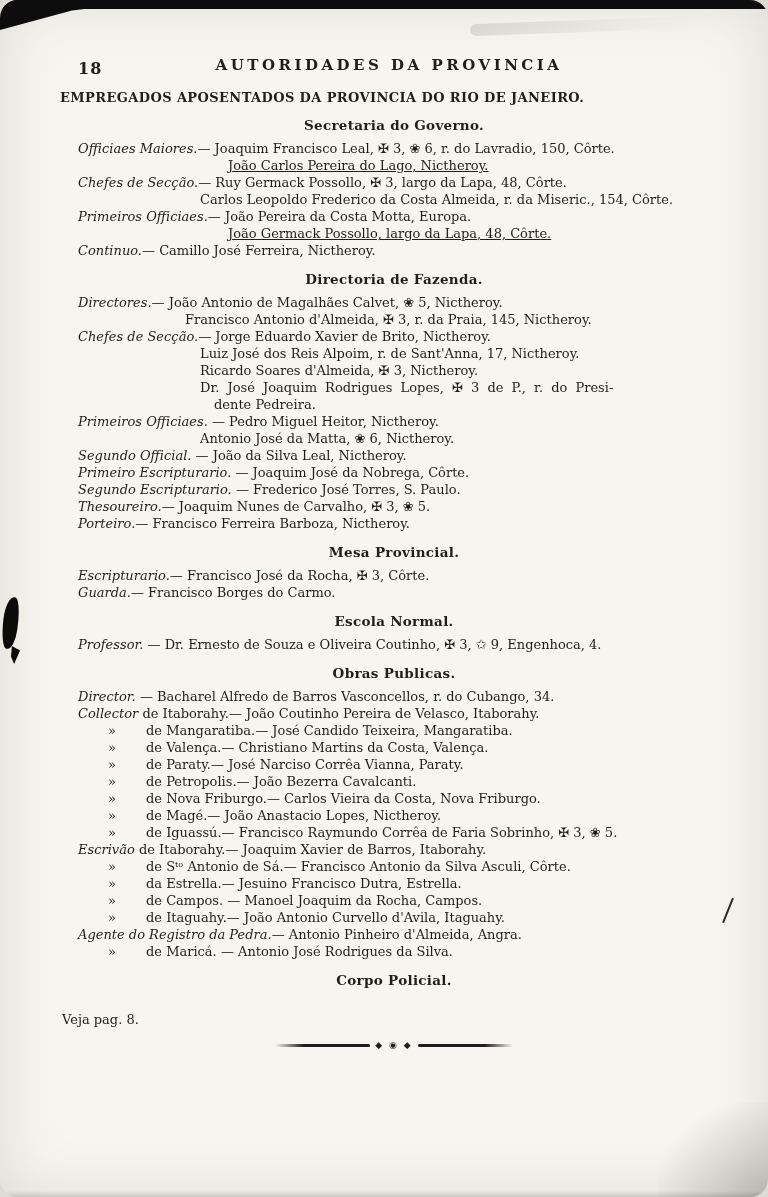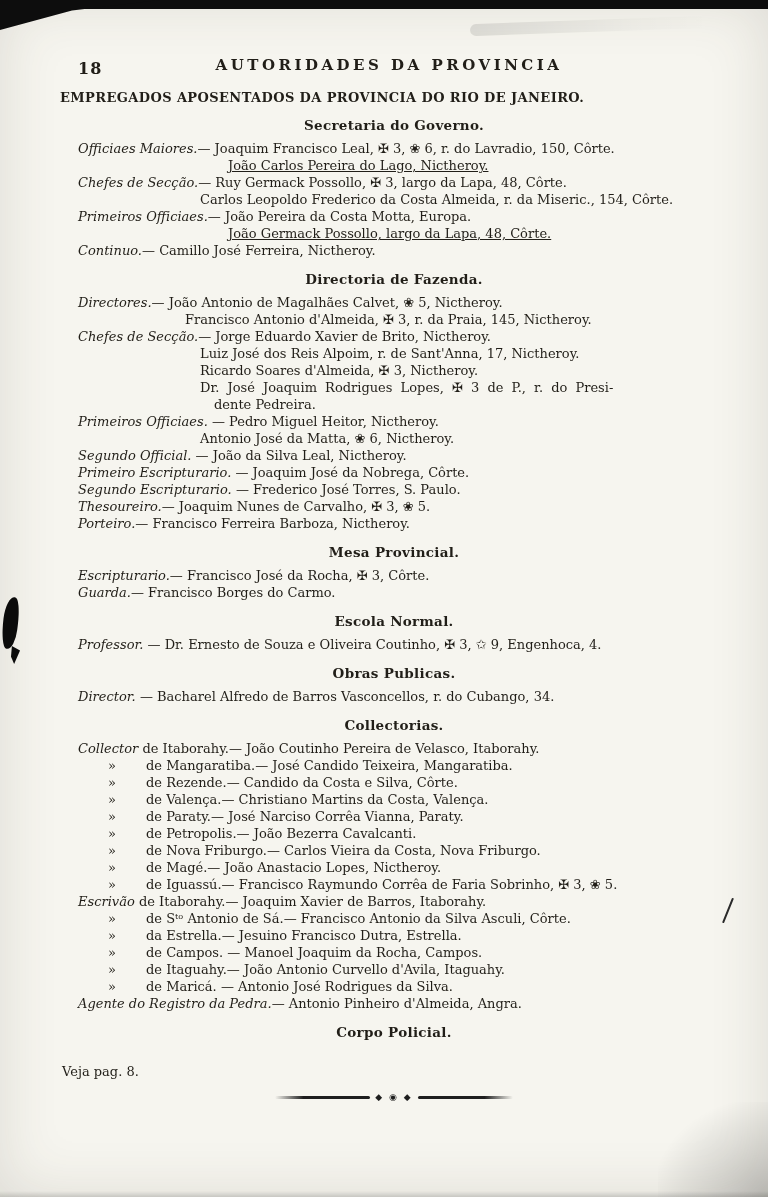--- a/index.html
+++ b/index.html
@@ -7,20 +7,21 @@
     position:relative;
     width:768px;height:1197px;
     margin:0 auto;
     background:#f6f5ef;
     box-shadow:inset 0 0 60px rgba(70,62,48,0.14);
     font-family:"DejaVu Serif","Liberation Serif",serif;
     color:#211e18;
     overflow:hidden;
     box-sizing:border-box;
     padding:56px 40px 0 60px;
+    border-radius:18px;
   }
   
   .art-top-bar{position:absolute;top:0;left:0;width:768px;height:9px;background:#0d0d0d;}
   .art-top-wedge{position:absolute;top:0;left:0;width:160px;height:30px;background:#0d0d0d;
     clip-path:polygon(0 0,100% 0,45% 35%,0 100%);}
   .art-streak{position:absolute;top:20px;left:470px;width:240px;height:12px;
     background:linear-gradient(to right,rgba(0,0,0,0.10),rgba(0,0,0,0.02) 70%,transparent);
     transform:rotate(-2deg);border-radius:6px;}
   .art-blob{position:absolute;left:3px;top:597px;width:15px;height:52px;background:#0b0b0b;
     border-radius:60% 40% 55% 45% / 45% 55% 40% 60%;transform:rotate(7deg);}
@@ -104,37 +105,35 @@
       <div class="line ind0"><span class="lead">Segundo Escripturario.</span><span> — Frederico José Torres, S. Paulo.</span></div>
       <div class="line ind0"><span class="lead">Thesoureiro.</span><span>— Joaquim Nunes de Carvalho, ✠ 3, ❀ 5.</span></div>
       <div class="line ind0"><span class="lead">Porteiro.</span><span>— Francisco Ferreira Barboza, Nictheroy.</span></div>
       <h2 class="section-heading">Mesa Provincial.</h2>
       <div class="line ind0"><span class="lead">Escripturario.</span><span>— Francisco José da Rocha, ✠ 3, Côrte.</span></div>
       <div class="line ind0"><span class="lead">Guarda.</span><span>— Francisco Borges do Carmo.</span></div>
       <h2 class="section-heading">Escola Normal.</h2>
       <div class="line ind0"><span class="lead">Professor.</span><span> — Dr. Ernesto de Souza e Oliveira Coutinho, ✠ 3, ✩ 9, Engenhoca, 4.</span></div>
       <h2 class="section-heading">Obras Publicas.</h2>
       <div class="line ind0"><span class="lead">Director.</span><span> — Bacharel Alfredo de Barros Vasconcellos, r. do Cubango, 34.</span></div>
-      <h2 class="section-heading">Collectorias.</h2>
       <div class="line ind0"><span class="lead">Collector</span><span> de Itaborahy.— João Coutinho Pereira de Velasco, Itaborahy.</span></div>
       <div class="line ind0"><span class="lead ditto">»</span><span>de Mangaratiba.— José Candido Teixeira, Mangaratiba.</span></div>
-      <div class="line ind0"><span class="lead ditto">»</span><span>de Rezende.— Candido da Costa e Silva, Côrte.</span></div>
       <div class="line ind0"><span class="lead ditto">»</span><span>de Valença.— Christiano Martins da Costa, Valença.</span></div>
       <div class="line ind0"><span class="lead ditto">»</span><span>de Paraty.— José Narciso Corrêa Vianna, Paraty.</span></div>
       <div class="line ind0"><span class="lead ditto">»</span><span>de Petropolis.— João Bezerra Cavalcanti.</span></div>
       <div class="line ind0"><span class="lead ditto">»</span><span>de Nova Friburgo.— Carlos Vieira da Costa, Nova Friburgo.</span></div>
       <div class="line ind0"><span class="lead ditto">»</span><span>de Magé.— João Anastacio Lopes, Nictheroy.</span></div>
       <div class="line ind0"><span class="lead ditto">»</span><span>de Iguassú.— Francisco Raymundo Corrêa de Faria Sobrinho, ✠ 3, ❀ 5.</span></div>
       <div class="line ind0"><span class="lead">Escrivão</span><span> de Itaborahy.— Joaquim Xavier de Barros, Itaborahy.</span></div>
       <div class="line ind0"><span class="lead ditto">»</span><span>de Sᵗᵒ Antonio de Sá.— Francisco Antonio da Silva Asculi, Côrte.</span></div>
       <div class="line ind0"><span class="lead ditto">»</span><span>da Estrella.— Jesuino Francisco Dutra, Estrella.</span></div>
       <div class="line ind0"><span class="lead ditto">»</span><span>de Campos. — Manoel Joaquim da Rocha, Campos.</span></div>
       <div class="line ind0"><span class="lead ditto">»</span><span>de Itaguahy.— João Antonio Curvello d'Avila, Itaguahy.</span></div>
+      <div class="line ind0"><span class="lead">Agente do Registro da Pedra.</span><span>— Antonio Pinheiro d'Almeida, Angra.</span></div>
       <div class="line ind0"><span class="lead ditto">»</span><span>de Maricá. — Antonio José Rodrigues da Silva.</span></div>
-      <div class="line ind0"><span class="lead">Agente do Registro da Pedra.</span><span>— Antonio Pinheiro d'Almeida, Angra.</span></div>
       <h2 class="section-heading">Corpo Policial.</h2>
     </div>
 
   <div class="footer-note">Veja pag. 8.</div>
 
   <div class="ornament">
     <span class="orn-line"></span>
     <span class="orn-glyphs">◆ ◉ ◆</span>
     <span class="orn-line right"></span>
   </div>

